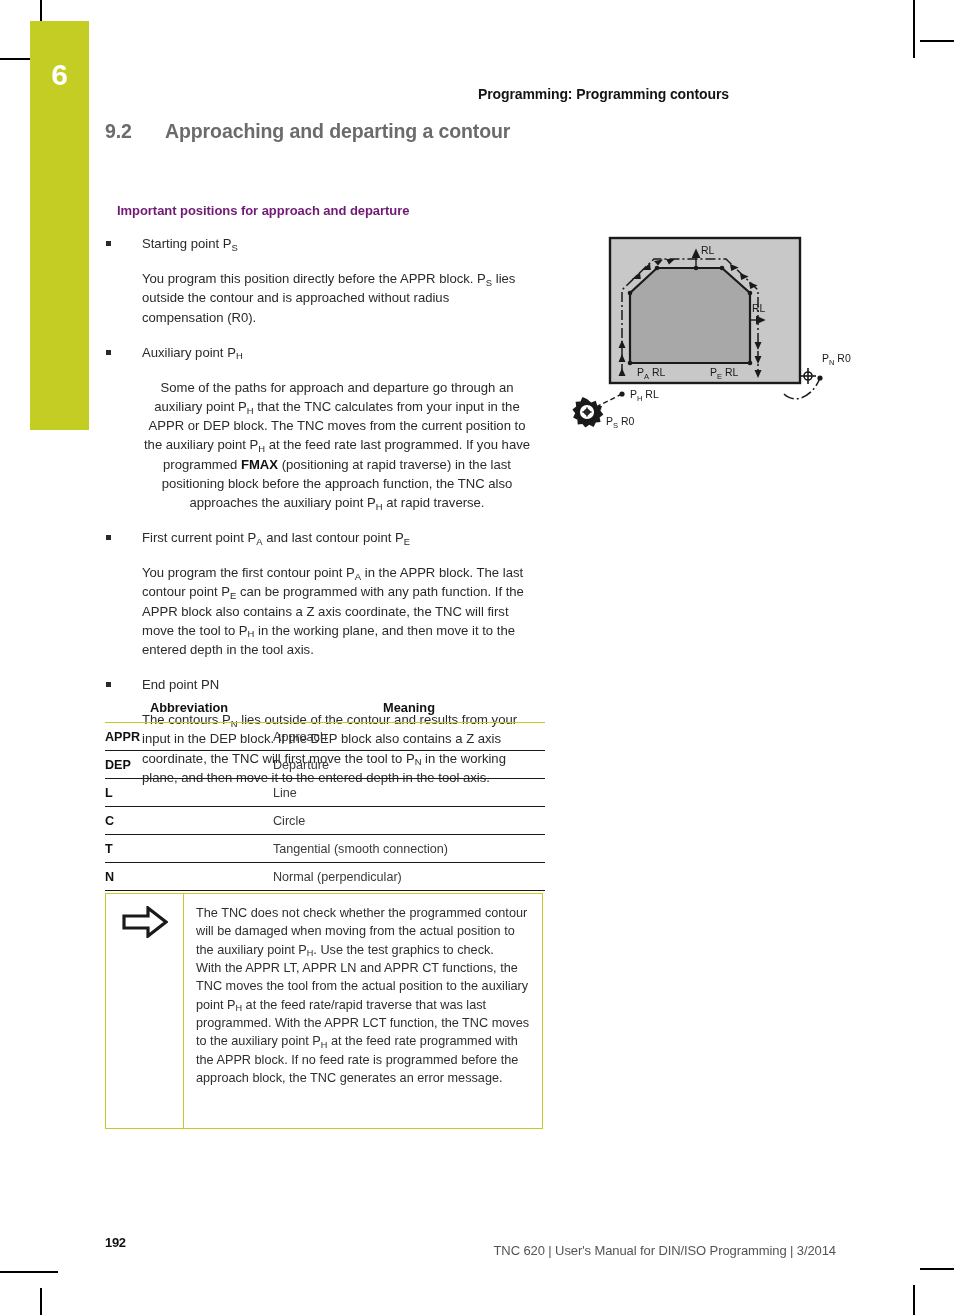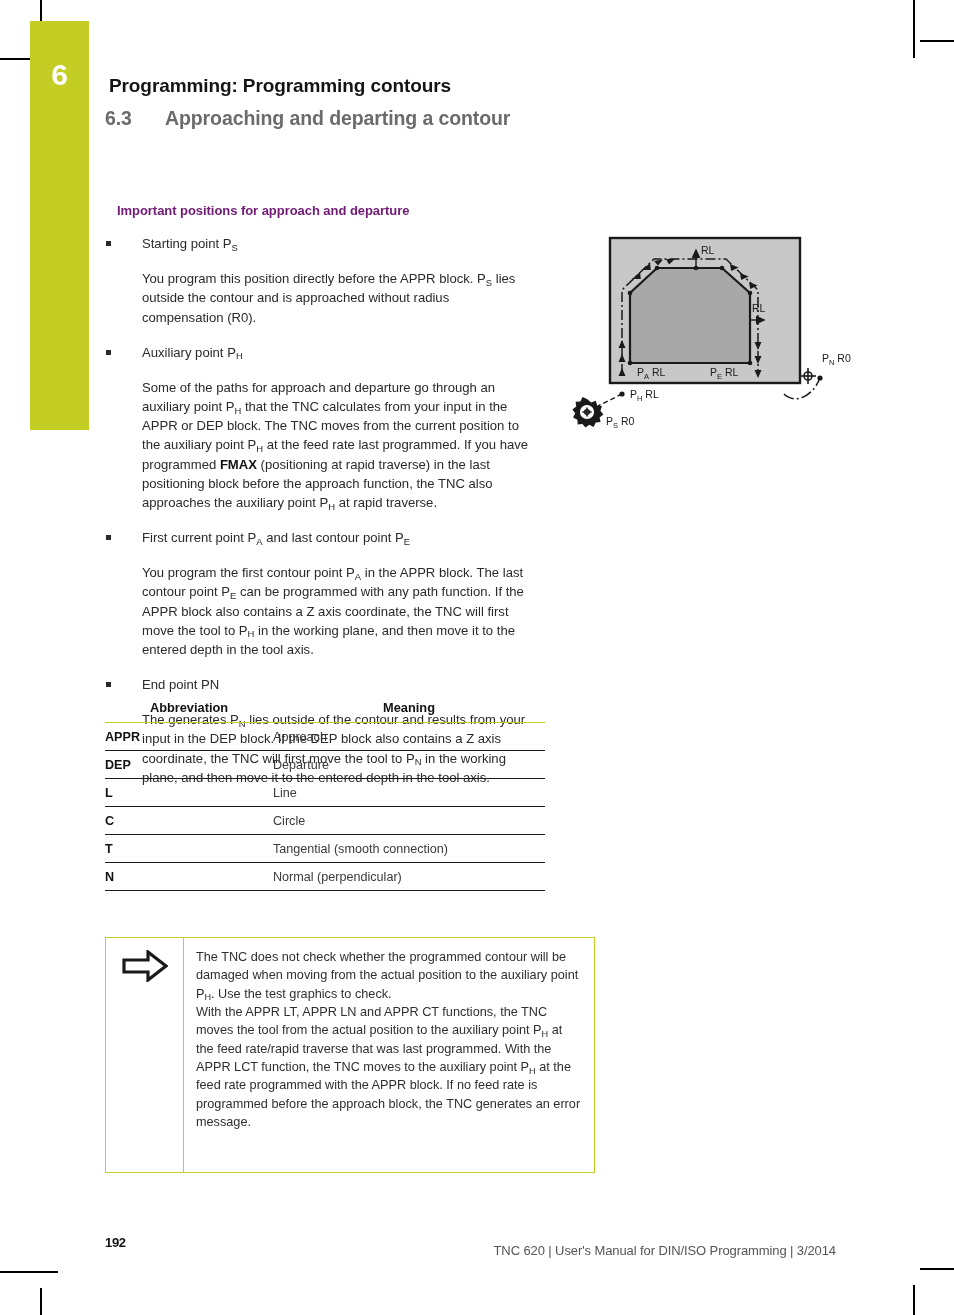--- a/index.html
+++ b/index.html
@@ -46,26 +46,27 @@
   }
 
   
   #page-header {
     position: absolute;
     left: 105px;
     top: 70px;
     width: 640px;
   }
   #chapter-title {
-    font-size: 19px;
+    font-size: 14px;
     font-weight: bold;
     color: #141414;
     letter-spacing: -0.1px;
     line-height: 1.25;
-    margin: 4px;
+    margin: 16px;
+    text-align: right;
   }
   #section-line {
     margin-top: 9px;
     display: flex;
     font-size: 19.5px;
     font-weight: bold;
     color: #6b6b6b;
     letter-spacing: -0.1px;
   }
   #section-number { width: 60px; flex: none; }
@@ -101,21 +102,21 @@
     content: "";
     position: absolute;
     left: 1px;
     top: 7px;
     width: 5px;
     height: 5px;
     background: #2a2a2a;
   }
   .para { margin: 16px; }
   .para + .para { margin-top: 0; }
-  .gap-para { margin-top: 16px; }
+  .gap-para { margin-top: 16px; text-align: center; }
   b.strong { font-weight: bold; color: #111; }
   sub {
     font-size: 0.72em;
     vertical-align: baseline;
     position: relative;
     top: 0.28em;
     line-height: 0;
   }
 
   
@@ -145,26 +146,25 @@
     font-weight: bold;
     color: #111;
     width: 168px;
   }
 
   
   #note-box {
     position: absolute;
     left: 105px;
     top: 893px;
-    width: 490px;
+    width: 438px;
     height: 236px;
     border: 1.3px solid #c3cd23;
     box-sizing: border-box;
     display: flex;
-    margin-top: 44px;
   }
   #note-icon-cell {
     width: 78px;
     flex: none;
     border-right: 1px solid #c3cd23;
     box-sizing: border-box;
     padding-top: 12px;
     display: flex;
     justify-content: center;
   }
@@ -217,21 +217,21 @@
 <div class="crop v" style="left:40px; top:1288px;"></div>
 <div class="crop h" style="left:920px; top:1268px;"></div>
 <div class="crop v" style="left:913px; top:1285px;"></div>
 
 <div id="chapter-tab"></div>
 <div id="chapter-number">6</div>
 
 <div id="page-header">
   <div id="chapter-title">Programming: Programming contours</div>
   <div id="section-line">
-    <span id="section-number">6.3</span>
+    <span id="section-number">9.2</span>
     <span id="section-title">Approaching and departing a contour</span>
   </div>
 </div>
 
 <div id="content-column">
 
   <h2 class="subhead">Important positions for approach and departure</h2>
 
   <ul class="bullets">
 
@@ -245,21 +245,21 @@
       <div class="para gap-para"><span>Some of the paths for approach and departure go through an auxiliary point P</span><sub>H</sub><span> that the TNC calculates from your input in the APPR or DEP block. The TNC moves from the current position to the auxiliary point P</span><sub>H</sub><span> at the feed rate last programmed. If you have programmed </span><b class="strong">FMAX</b><span> (positioning at rapid traverse) in the last positioning block before the approach function, the TNC also approaches the auxiliary point P</span><sub>H</sub><span> at rapid traverse.</span></div>
     </li>
 
     <li>
       <div class="para"><span>First current point P</span><sub>A</sub><span> and last contour point P</span><sub>E</sub></div>
       <div class="para"><span>You program the first contour point P</span><sub>A</sub><span> in the APPR block. The last contour point P</span><sub>E</sub><span> can be programmed with any path function. If the APPR block also contains a Z axis coordinate, the TNC will first move the tool to P</span><sub>H</sub><span> in the working plane, and then move it to the entered depth in the tool axis.</span></div>
     </li>
 
     <li>
       <div class="para">End point PN</div>
-      <div class="para"><span>The generates P</span><sub>N</sub><span> lies outside of the contour and results from your input in the DEP block. If the DEP block also contains a Z axis coordinate, the TNC will first move the tool to P</span><sub>N</sub><span> in the working plane, and then move it to the entered depth in the tool axis.</span></div>
+      <div class="para"><span>The contours P</span><sub>N</sub><span> lies outside of the contour and results from your input in the DEP block. If the DEP block also contains a Z axis coordinate, the TNC will first move the tool to P</span><sub>N</sub><span> in the working plane, and then move it to the entered depth in the tool axis.</span></div>
     </li>
 
   </ul>
 </div>
 
 <table id="abbrev-table">
   <thead>
     <tr>
       <th>Abbreviation</th>
       <th>Meaning</th>

